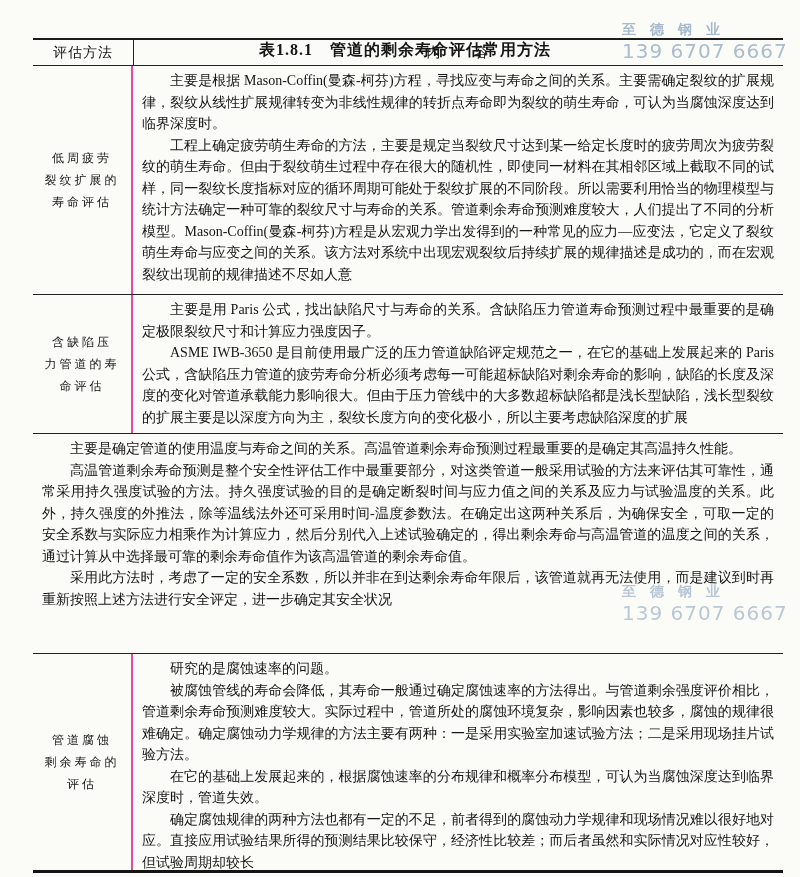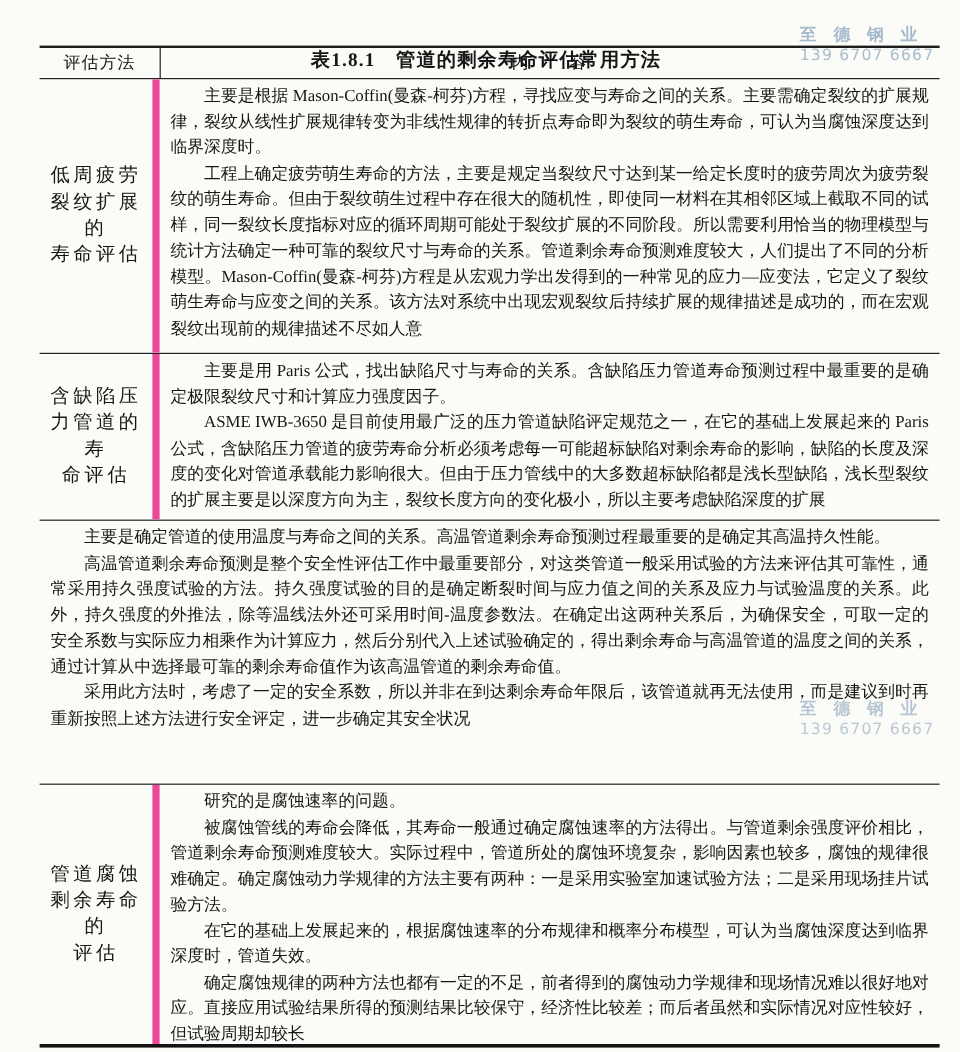--- a/index.html
+++ b/index.html
@@ -12,53 +12,53 @@
     position:relative;width:800px;height:877px;
     background:#fbfbf8;color:#161616;overflow:hidden;
   }
   .doc-title{
     position:absolute;top:8px;left:30px;width:750px;
     text-align:center;font-size:16px;font-weight:bold;
     letter-spacing:1px;
     margin-top:32px;
   }
   .watermark{
-    position:absolute;left:645px;width:155px;
-    text-align:center;line-height:1.25;
+    position:absolute;left:622px;width:155px;
+    text-align:left;line-height:1.25;
     pointer-events:none;z-index:3;
   }
   .wm-top{top:21px;}
   .wm-mid{top:583px;opacity:.8;}
   .wm-company{
     font-size:14px;letter-spacing:14px;white-space:nowrap;
     color:#a7b9cc;font-weight:bold;
   }
   .wm-phone{
     font-family:"DejaVu Sans",sans-serif;
-    font-size:13px;letter-spacing:1px;white-space:nowrap;
+    font-size:20px;letter-spacing:1px;white-space:nowrap;
     color:#aabccd;
   }
   .ref-table{
     position:absolute;left:33px;top:38px;width:750px;
     border-top:2px solid #1c1c1c;
     border-bottom:3px solid #141414;
     background:transparent;
   }
   .t-row{display:flex;border-bottom:1px solid #222;overflow:hidden;}
   .t-row:last-child{border-bottom:none;}
   .row-header{height:25px;}
   .row-1{height:228px;}
   .row-2{height:138px;}
   .row-3{height:219px;}
   .row-4{height:216px;}
   .cell-method{
     width:100px;flex:0 0 100px;
-    border-right:6px solid #ec4899;
+    border-right:2px solid #ec4899;
     display:flex;align-items:center;justify-content:center;
-    text-align:center;font-size:16px;line-height:22px;
+    text-align:center;font-size:12px;line-height:22px;
     letter-spacing:3px;white-space:pre-line;
     padding:0 2px;box-sizing:border-box;
   }
   .cell-content{
     flex:1;padding:4px 9px 2px 9px;box-sizing:border-box;
     font-size:14px;line-height:21.5px;
     text-align:justify;
   }
   .cell-content p{margin:0;text-indent:2em;}
   .cell-header-content{

